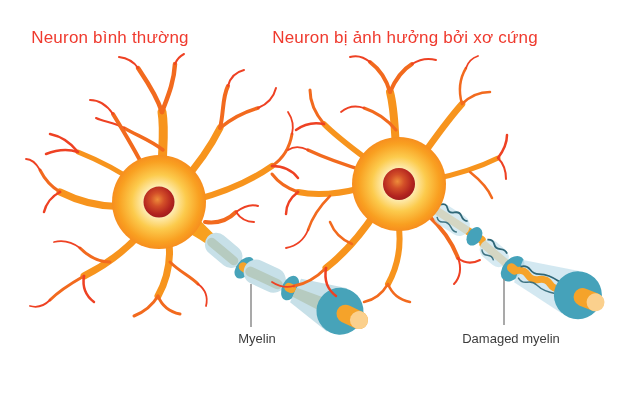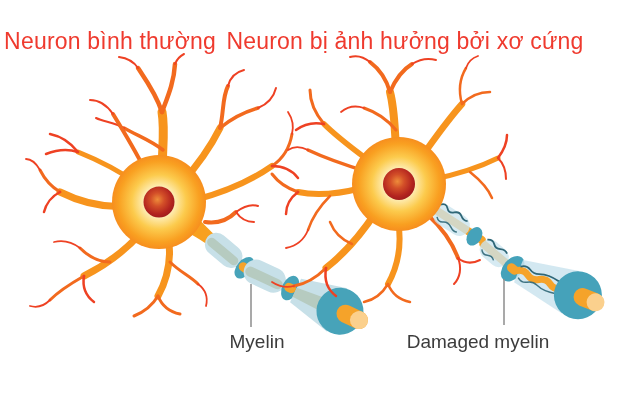--- a/index.html
+++ b/index.html
@@ -2,31 +2,31 @@
 <html><head>
 <meta charset="utf-8">
 <style>
   html,body{margin:0;padding:0;background:#fff;}
   #stage{
     position:relative;width:640px;height:405px;background:#fff;overflow:hidden;
     font-family:"Liberation Sans", sans-serif;
   }
   .title{
     position:absolute;top:28px;transform:translateX(-50%);
-    font-size:23px;font-weight:400;color:var(--title-color,#EF3A2E);
+    font-size:17px;font-weight:400;color:var(--title-color,#EF3A2E);
     white-space:nowrap;letter-spacing:.2px;
   }
   #title-left{left:110px;}
   #title-right{left:405px;}
   .part-label{
     position:absolute;top:331px;transform:translateX(-50%);
-    font-size:19px;color:var(--label-color,#3C3C3C);white-space:nowrap;
+    font-size:13px;color:var(--label-color,#3C3C3C);white-space:nowrap;
   }
   #label-myelin{left:257px;}
-  #label-damaged{left:478px;}
+  #label-damaged{left:511px;}
   svg{position:absolute;left:0;top:0;}
 </style>
 </head>
 <body>
 
 <div id="stage" style="--title-color: #EF3A2E; --label-color: #3C3C3C;">
 
   <svg width="640" height="405" viewBox="0 0 640 405">
     <defs>
       <radialGradient id="somaGrad" cx="50%" cy="50%" r="50%">

